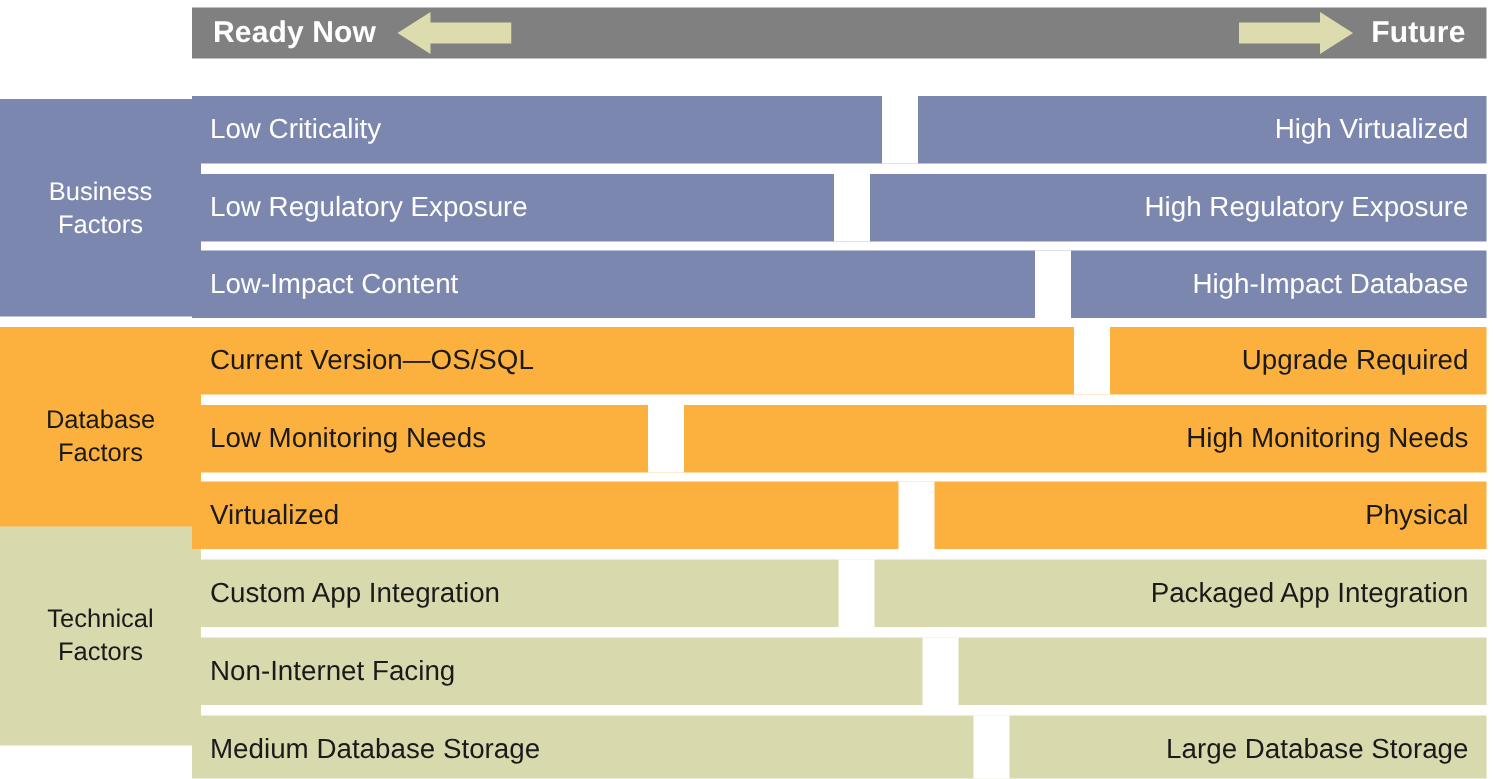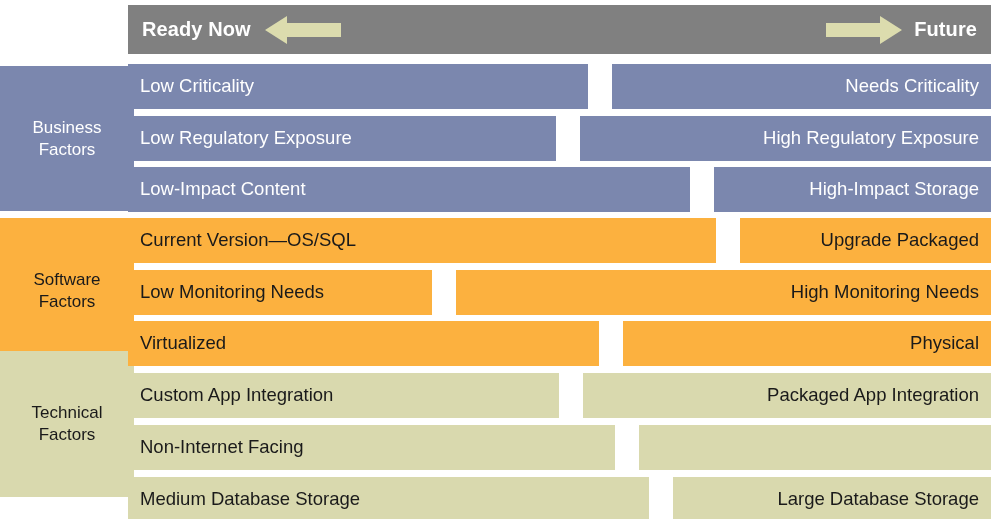--- a/index.html
+++ b/index.html
@@ -19,21 +19,21 @@
     width: 996px;
     height: 519px;
   }
 
   
   .header-bar {
     position: absolute;
     left: 128px;
     top: 5px;
     width: 863px;
-    height: 49px;
+    height: 34px;
     background: #808080;
     display: flex;
     align-items: center;
     justify-content: space-between;
     box-sizing: border-box;
     padding: 0 14px;
   }
   .header-left, .header-right {
     display: flex;
     align-items: center;
@@ -132,60 +132,60 @@
 
   <div class="group-block c-business" style="top:66px;height:145px;">
     <span>
       <span>Business</span><br>
       <span>Factors</span>
     </span>
   </div>
 
   <div class="group-block c-software" style="top:218px;height:145px;">
     <span>
-      <span>Software</span><br>
+      <span>Database</span><br>
       <span>Factors</span>
     </span>
   </div>
 
   <div class="group-block c-technical" style="top:351px;height:146px;">
     <span>
       <span>Technical</span><br>
       <span>Factors</span>
     </span>
   </div>
 
   <div class="row c-business" style="top:64px;">
     <div class="row-inner">
       <span class="row-label">Low Criticality</span>
-      <span class="row-label">Needs Criticality</span>
+      <span class="row-label">High Virtualized</span>
       <span class="marker" style="left:53.3%;"></span>
     </div>
   </div>
 
   <div class="row c-business" style="top:116px;">
     <div class="row-inner">
       <span class="row-label">Low Regulatory Exposure</span>
       <span class="row-label">High Regulatory Exposure</span>
       <span class="marker" style="left:49.6%;"></span>
     </div>
   </div>
 
   <div class="row c-business" style="top:167px;">
     <div class="row-inner">
       <span class="row-label">Low-Impact Content</span>
-      <span class="row-label">High-Impact Storage</span>
+      <span class="row-label">High-Impact Database</span>
       <span class="marker" style="left:65.1%;"></span>
     </div>
   </div>
 
   <div class="row c-software" style="top:218px;">
     <div class="row-inner">
       <span class="row-label">Current Version—OS/SQL</span>
-      <span class="row-label">Upgrade Packaged</span>
+      <span class="row-label">Upgrade Required</span>
       <span class="marker" style="left:68.1%;"></span>
     </div>
   </div>
 
   <div class="row c-software" style="top:270px;">
     <div class="row-inner">
       <span class="row-label">Low Monitoring Needs</span>
       <span class="row-label">High Monitoring Needs</span>
       <span class="marker" style="left:35.2%;"></span>
     </div>

